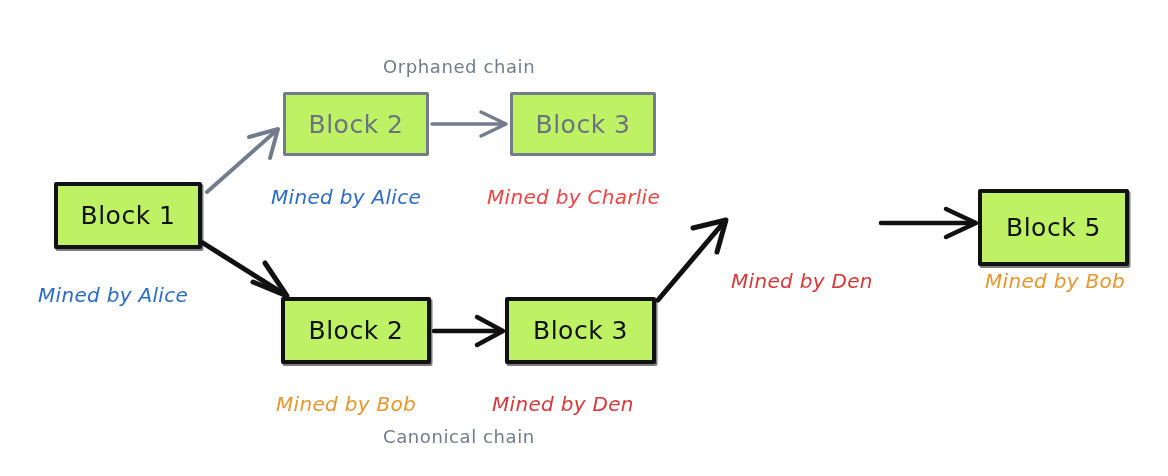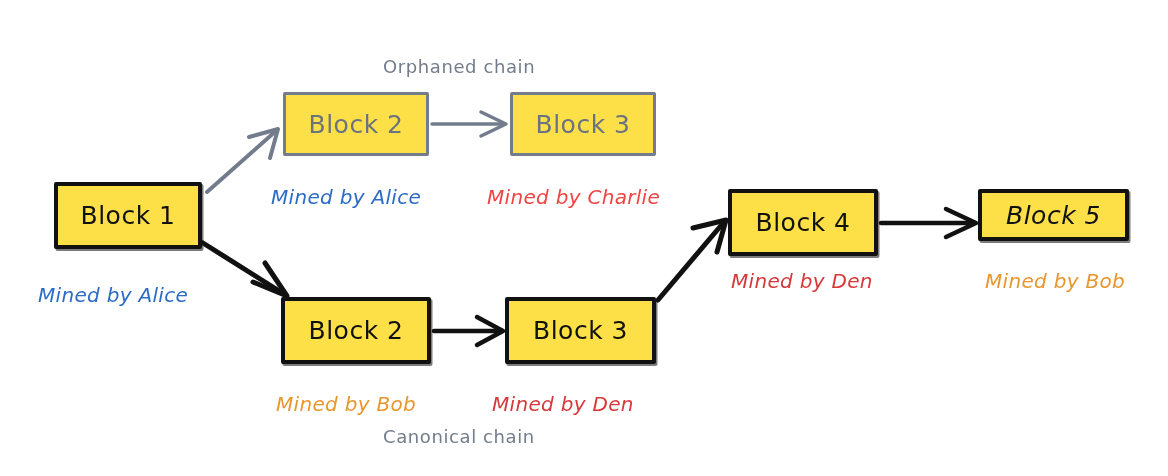--- a/index.html
+++ b/index.html
@@ -18,21 +18,21 @@
     background: #ffffff;
     overflow: hidden;
   }
   
   .block {
     position: absolute;
     box-sizing: border-box;
     display: flex;
     align-items: center;
     justify-content: center;
-    background: #fde047;
+    background: #bef264;
     border-style: solid;
     border-radius: 2px;
     font-family: "DejaVu Sans", sans-serif;
     letter-spacing: 0.5px;
     white-space: nowrap;
     user-select: none;
   }
   .block.canonical {
     border-color: #111111;
     border-width: 4px;
@@ -120,23 +120,22 @@
   <div class="block canonical" style="left:54px; top:182px; width:148px; height:67px;text-align:right;">Block 1</div>
 
   <div class="block orphan" style="left:283px; top:92px; width:146px; height:64px;">Block 2</div>
 
   <div class="block orphan" style="left:510px; top:92px; width:146px; height:64px;">Block 3</div>
 
   <div class="block canonical" style="left:281px; top:297px; width:150px; height:67px;">Block 2</div>
 
   <div class="block canonical" style="left:505px; top:297px; width:151px; height:67px;">Block 3</div>
 
-  <div class="block canonical" style="left:728px; top:189px; width:150px; height:67px;">Block 4</div>
 
-  <div class="block canonical" style="left:978px; top:189px; width:151px; height:52px;font-style:italic;">Block 5</div>
+  <div class="block canonical" style="left:978px; top:189px; width:151px; height:77px;">Block 5</div>
 
   <div class="label" style="left:38px; top:283px; color:#2b6cc4;">Mined by Alice</div>
 
   <div class="label" style="left:271px; top:185px; color:#2b6cc4;">Mined by Alice</div>
 
   <div class="label" style="left:487px; top:185px; color:#ef4444;">Mined by Charlie</div>
 
   <div class="label" style="left:276px; top:392px; color:#e8972e;">Mined by Bob</div>
 
   <div class="label" style="left:492px; top:392px; color:#d6393a;">Mined by Den</div>

